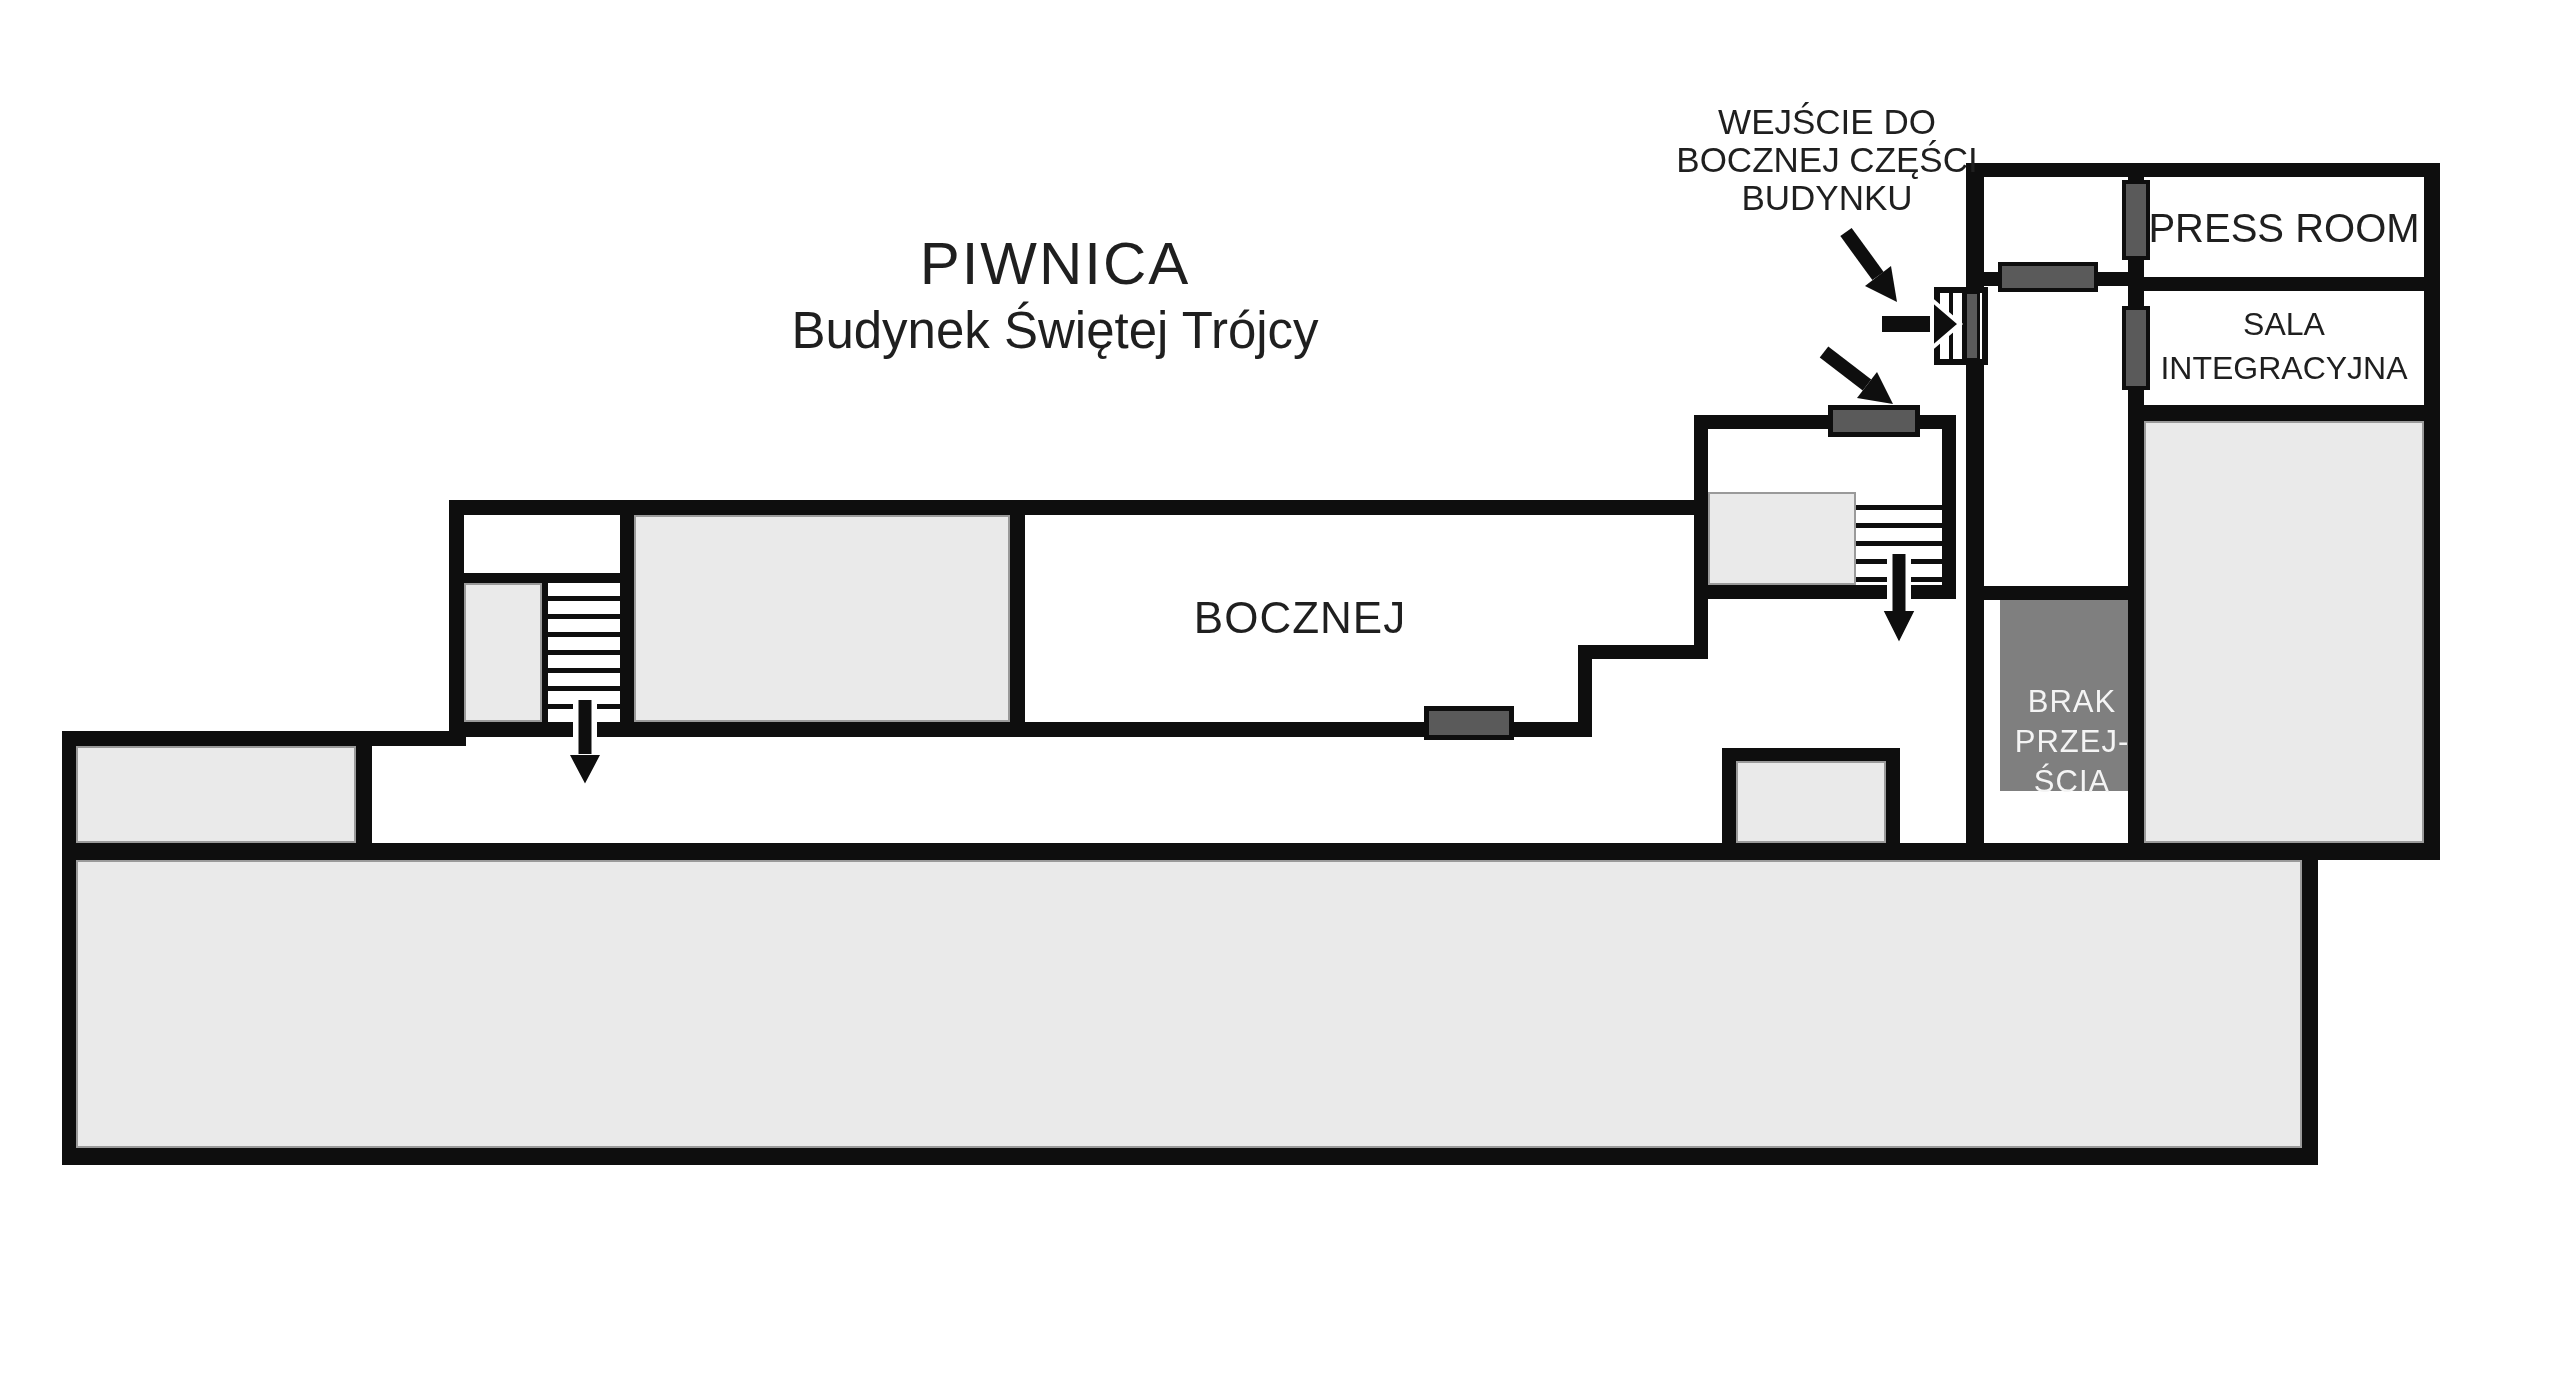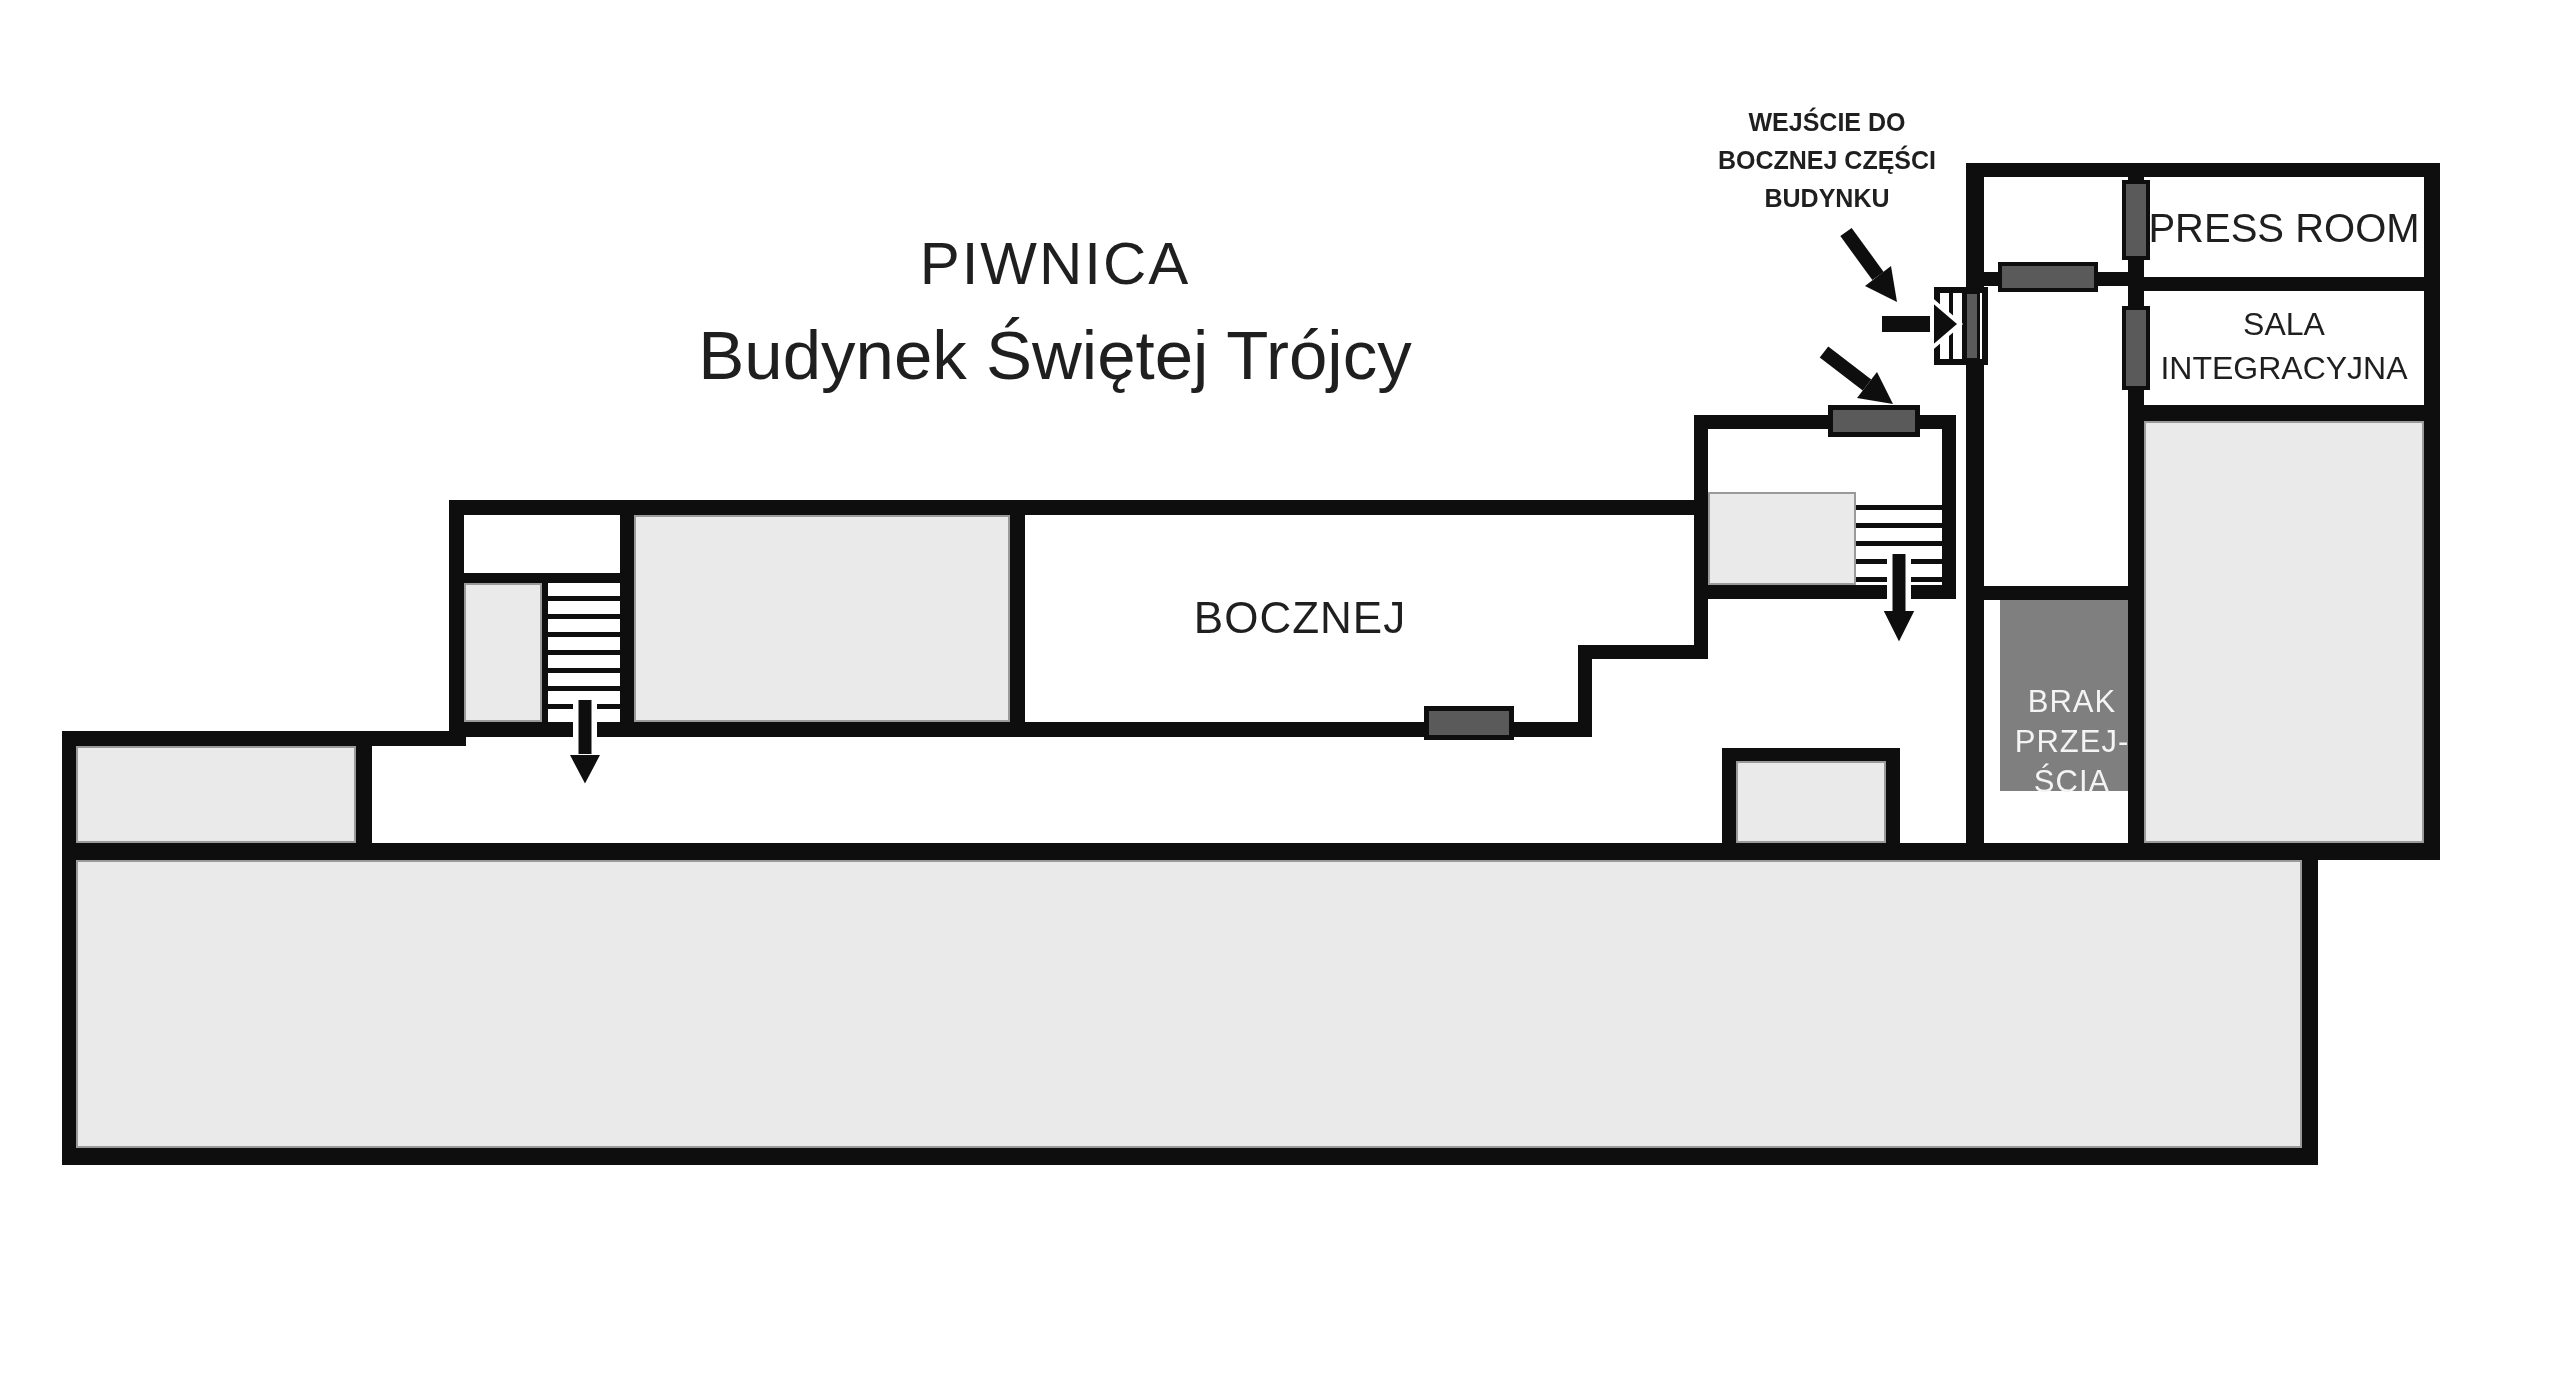--- a/index.html
+++ b/index.html
@@ -22,22 +22,22 @@
     overflow:hidden;
   }
   .abs{position:absolute;}
   .w{position:absolute;background:var(--wall);}
   .g{position:absolute;background:var(--room-fill);box-shadow:inset 0 0 0 2px var(--room-edge);}
   .door{position:absolute;background:var(--door);border:5px solid var(--wall);box-sizing:border-box;}
   .door.thin{border-width:4px;}
   .stairs-v{position:absolute;background:repeating-linear-gradient(to bottom,transparent 0 13px,var(--wall) 13px 18px);}
   .label{position:absolute;text-align:center;line-height:1.08;white-space:nowrap;}
   .title-main{font-size:60px;font-weight:500;letter-spacing:2px;}
-  .title-sub{font-size:69px;font-weight:400;margin-top:22px;letter-spacing:0px;}
-  .ann{font-size:25px;font-weight:700;line-height:38px;}
+  .title-sub{font-size:51px;font-weight:400;margin-top:6px;letter-spacing:0px;}
+  .ann{font-size:35px;font-weight:400;line-height:38px;}
   .room-name{font-size:44px;font-weight:400;letter-spacing:1px;}
   .room-name-sm{font-size:40px;font-weight:400;line-height:44px;}
   .nopass-label{font-size:31px;font-weight:400;line-height:40px;color:var(--nopass-text);letter-spacing:1px;}
   .vest{position:absolute;left:1934px;top:287px;width:54px;height:78px;
     border:6px solid var(--wall);box-sizing:border-box;background:
     repeating-linear-gradient(to right,#fff 0 9px,var(--wall) 9px 13px);}
   svg{position:absolute;left:0;top:0;pointer-events:none;}
 </style>
 </head>
 <body>

